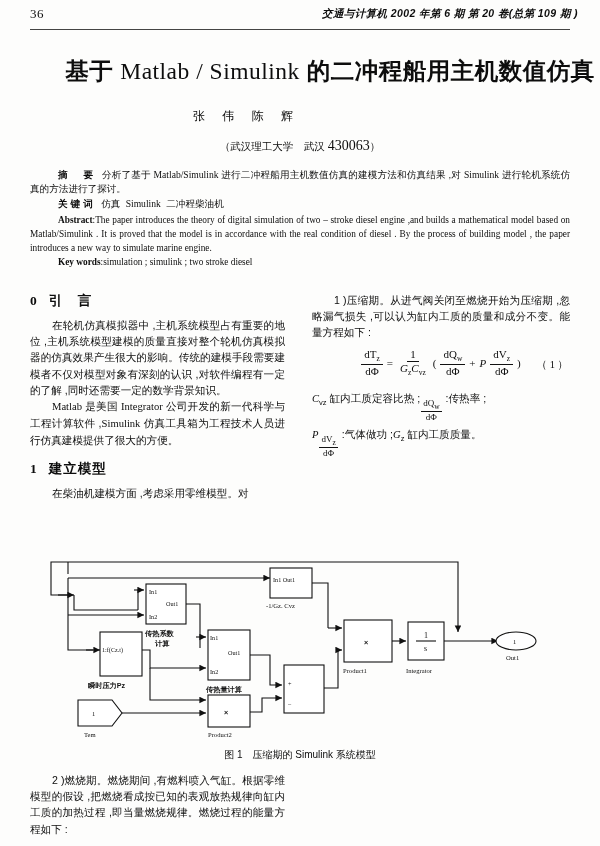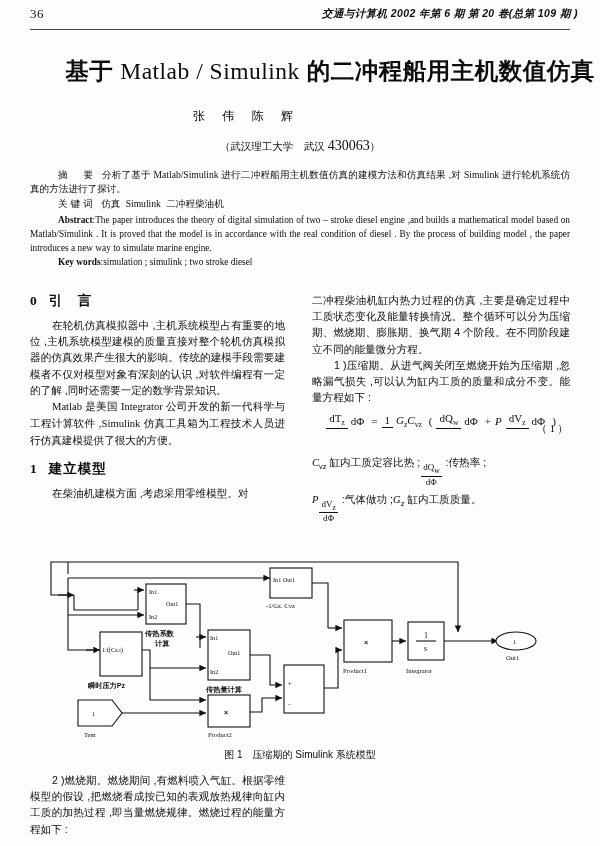--- a/index.html
+++ b/index.html
@@ -56,21 +56,21 @@
   }
   .affil .num { font-family:"Liberation Serif", serif; font-size:14px; }
 
   
   .absblock {
     position:absolute; left:30px; top:168px; width:540px;
     font-size:9.6px; line-height:14.3px;
     text-align:justify;
   }
   .absblock p { margin:0; }
-  .absblock .lab { font-weight:normal; letter-spacing:3px;margin-top:32px; }
+  .absblock .lab { font-weight:bold; letter-spacing:3px;margin-top:32px; }
   .absblock .lat { font-family:"Liberation Serif", serif; }
   .indent { text-indent:28px; }
   .en {
     font-family:"Liberation Serif", serif;
     font-size:9.3px; line-height:14px;
   }
   .en b { font-weight:bold; }
 
   
   .colL { position:absolute; left:30px;  top:292px; width:255px; }
@@ -92,21 +92,21 @@
 
   
   .eq {
     position:relative;
     font-family:"Liberation Serif", serif;
     font-size:11px;
     margin:8px 0 6px 0;
     height:34px;
   }
   .eqrow { display:flex; align-items:center; justify-content:center; gap:4px; }
-  .frac { display:inline-flex; flex-direction:row; align-items:center;
+  .frac { display:inline-flex; flex-direction:column; align-items:center;
           vertical-align:middle; line-height:1.05; }
   .frac .nu { border-bottom:1px solid #111; padding:0 3px 1px 3px; }
   .frac .de { padding:1px 3px 0 3px; }
   .eqno { position:absolute; right:2px; top:9px; font-size:10.5px; }
   sub.s { font-size:7.5px; }
   .itl { font-style:italic; }
 
   .defs { font-size:10.6px; line-height:19px; margin:2px 0 0 0; }
   .defs .lat { font-family:"Liberation Serif", serif; }
   .ifr { display:inline-flex; flex-direction:column; align-items:center;
@@ -175,21 +175,20 @@
     <p class="body ti">
       <span class="lat">Matlab</span><span> 是美国 </span><span class="lat">Integrator</span><span> 公司开发的新一代科学与工程计算软件 ,</span><span class="lat">Simulink</span><span> 仿真工具箱为工程技术人员进行仿真建模提供了很大的方便。</span>
     </p>
     <div class="h1 sec2">
       <span class="n">1</span><span>建立模型</span>
     </div>
     <p class="body ti">在柴油机建模方面 ,考虑采用零维模型。对</p>
   </div>
 
   <div class="colR">
-    <p class="body">二冲程柴油机缸内热力过程的仿真 ,主要是确定过程中工质状态变化及能量转换情况。整个循环可以分为压缩期、燃烧期、膨胀期、换气期 4 个阶段。在不同阶段建立不同的能量微分方程。</p>
     <p class="body ti">1 )压缩期。从进气阀关闭至燃烧开始为压缩期 ,忽略漏气损失 ,可以认为缸内工质的质量和成分不变。能量方程如下 :</p>
 
     <div class="eq">
       <div class="eqrow">
         <span class="frac">
           <span class="nu"><span>dT</span><sub class="s">z</sub></span>
           <span class="de">dΦ</span>
         </span>
         <span>=</span>
         <span class="frac">

